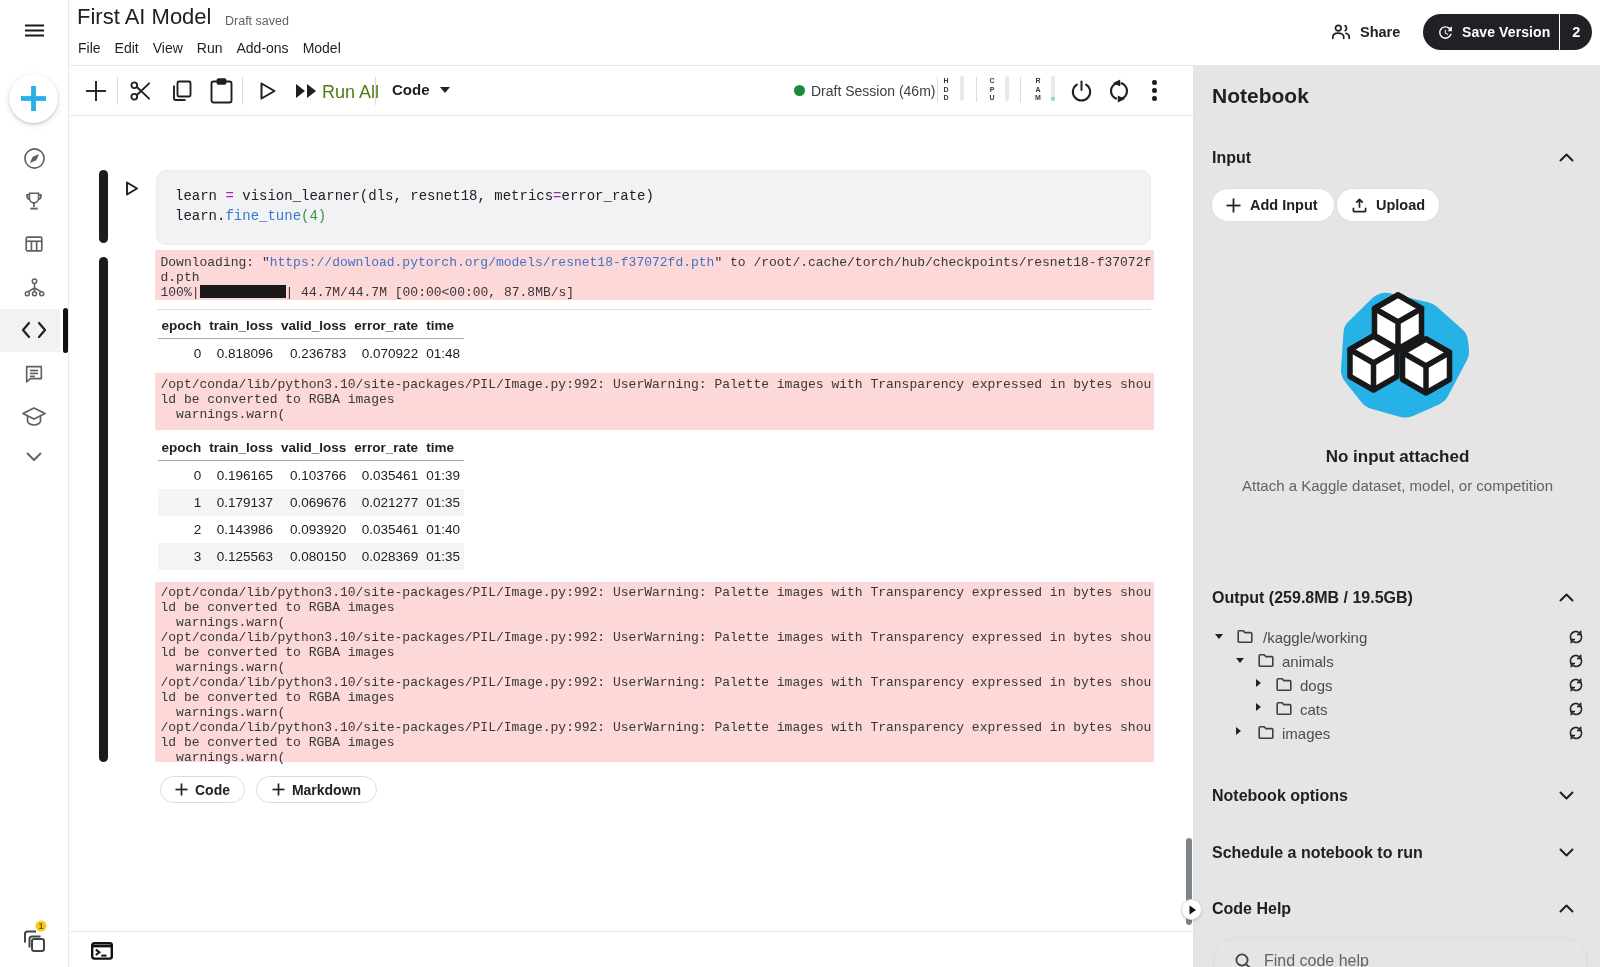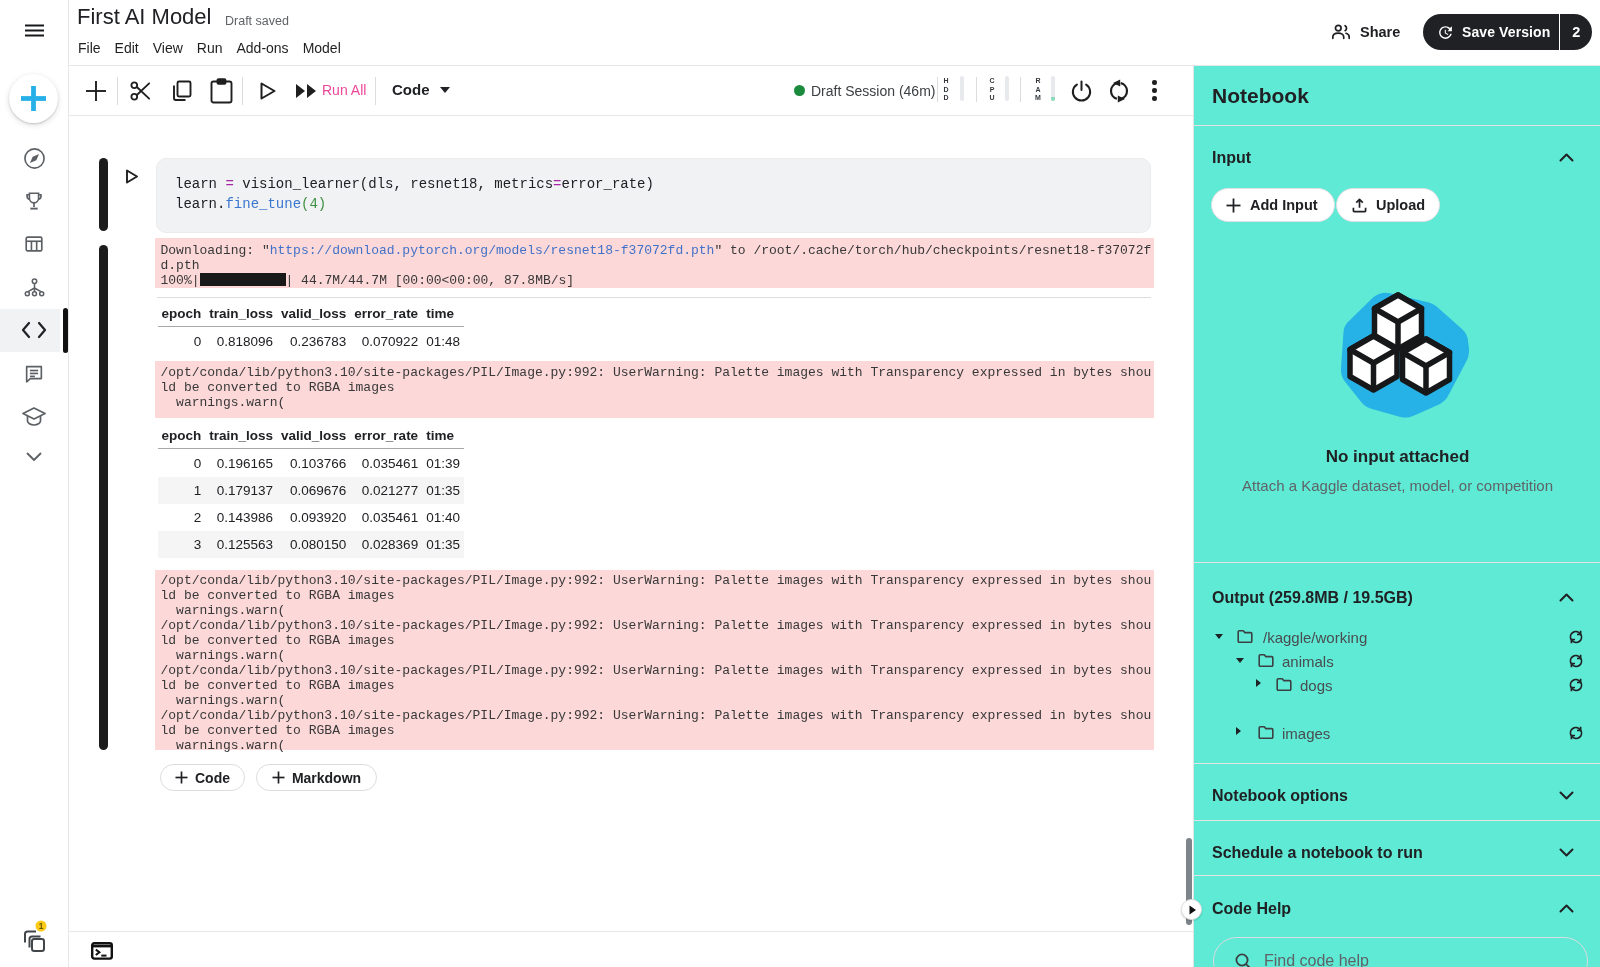--- a/index.html
+++ b/index.html
@@ -20,36 +20,36 @@
 #draftsaved{position:absolute;left:157px;top:14px;font-size:12.5px;color:#5f6368}
 #menus{position:absolute;left:10px;top:40px;font-size:14px;color:#1f1f1f}
 #menus span{margin-right:14px}
 
 #toolbar{position:absolute;left:68px;top:66px;width:1125px;height:50px;border-bottom:1px solid #e7e7e7}
 .tsep{position:absolute;top:11px;width:1px;height:28px;background:#dadce0}
 .gsep{position:absolute;top:11px;width:1px;height:25px;background:#dadce0}
 .gauge{position:absolute;top:10px;width:4px;height:25px;background:#e7e9ec;border-radius:2px}
 .glabel{position:absolute;top:11px;font-size:7px;font-weight:600;color:#33373b;line-height:8.7px;text-align:center;letter-spacing:0}
 
-#content{position:absolute;left:68px;top:116px;width:1125px;height:815px;overflow:hidden}
+#content{position:absolute;left:68px;top:128px;width:1125px;height:815px;overflow:hidden}
 .cellbar{position:absolute;left:31px;width:9px;border-radius:4.5px;background:#1c1c1c}
 #codebox{position:absolute;left:88px;top:42px;width:995px;height:75px;background:#f0f2f4;border:1px solid #e9ebed;border-radius:10px;
   font-family:"Liberation Mono",monospace;font-size:14px;line-height:20px;padding:15px 0 0 18px;white-space:pre}
 .pink{position:absolute;left:86.5px;width:999.5px;background:#fcd8d9;color:#383838;
   font-family:"Liberation Mono",monospace;font-size:13px;line-height:15px;white-space:pre;padding:5px 6px}
 .df{border-collapse:collapse;font-size:13.5px;color:#202124;position:absolute;table-layout:fixed}
 .df th{font-weight:700;padding:0 4px;text-align:left;height:24px;vertical-align:middle}
 .df td{padding:0 4px;text-align:right;height:27px;vertical-align:middle}
 .df tbody tr:first-child td{height:29px;padding-top:2px}
 .df thead tr{border-bottom:1px solid #a8a8a8}
 .df tr.odd{background:#f5f5f5}
 .addbtn{position:absolute;top:648px;height:27px;border:1px solid #dadce0;border-radius:14px;background:#fff;
   display:flex;align-items:center;justify-content:center;font-size:14px;font-weight:600;color:#202124}
 
-#sidebar{position:absolute;left:1193px;top:66px;width:407px;height:901px;background:#5eead4;border-left:1px solid #e3e3e3}
+#sidebar{position:absolute;left:1193px;top:66px;width:407px;height:901px;background:#e5e5e5;border-left:1px solid #e3e3e3}
 .sdiv{position:absolute;left:0;width:407px;height:1px;background:#e3e3e3}
 .shead{position:absolute;left:18px;font-size:16px;font-weight:700;color:#202124}
 .schev{position:absolute;left:365px}
 .pill{position:absolute;height:34px;border:1px solid #dcdfe3;border-radius:17px;background:#fff;
   display:flex;align-items:center;font-size:14.5px;font-weight:600;color:#202124}
 .treerow{position:absolute;left:0;width:407px;height:24px}
 .tlabel{position:absolute;top:4px;font-size:15px;color:#494c50}
 .sync{position:absolute;left:375px;top:5px}
 
 #footline{position:absolute;left:68px;top:931px;width:1125px;height:1px;background:#e7e7e7}
@@ -206,21 +206,21 @@
         </svg>
       </div>
   <div style="position:absolute;left:227px;top:17px">
         <svg width="22" height="16" viewBox="0 0 22 16">
           <g fill="#1f1f1f">
             <path d="M1 1 L10 8 L1 15 Z"></path>
             <path d="M12 1 L21 8 L12 15 Z"></path>
           </g>
         </svg>
       </div>
-  <div style="position:absolute;left:254px;top:16px;font-size:14px;color:#ec4899">Run All</div>
+  <div style="position:absolute;left:254px;top:16px;font-size:18px;color:#4d7c0f">Run All</div>
   <div class="tsep" style="left:307px"></div>
   <div style="position:absolute;left:324px;top:15px;font-size:15px;font-weight:700;color:#202124">Code</div>
   <div style="position:absolute;left:372px;top:21px">
         <svg width="10" height="6" viewBox="0 0 10 6">
           <path d="M0 0 L10 0 L5 6 Z" fill="#202124"></path>
         </svg>
       </div>
   <div style="position:absolute;left:726px;top:19px;width:11px;height:11px;border-radius:50%;background:#1a8a3d"></div>
   <div style="position:absolute;left:743px;top:17px;font-size:14px;color:#3c4043">Draft Session (46m)</div>
   <div class="gsep" style="left:869px"></div>
@@ -451,20 +451,35 @@
           <path d="M1.2 12.2 V 2.8 a1.1 1.1 0 0 1 1.1 -1.1 h3.9 l1.7 1.9 h5.8 a1.1 1.1 0 0 1 1.1 1.1 v7.5 a1.1 1.1 0 0 1 -1.1 1.1 h-11.4 a1.1 1.1 0 0 1 -1.1 -1.1 Z"></path>
         </svg>
     <div class="tlabel" style="left:106px">dogs</div>
     <svg class="sync" width="14" height="14" viewBox="0 0 14 14" fill="none" stroke="#202124" stroke-width="1.7">
           <path d="M2.2 9.6 A 5.3 5.3 0 0 1 10.9 3.6"></path>
           <path d="M11.8 4.4 A 5.3 5.3 0 0 1 3.1 10.4"></path>
           <path d="M11.6 0.8 V 4.5 H 8"></path>
           <path d="M2.4 13.2 V 9.5 H 6"></path>
         </svg>
   </div>
+  <div class="treerow" style="top:631px">
+    <svg style="position:absolute;left:62px;top:6px" width="5" height="8" viewBox="0 0 5 8">
+          <path d="M0 0 V8 L5 4 Z" fill="#202124"></path>
+        </svg>
+    <svg style="position:absolute;left:82px;top:4px" width="16" height="15" viewBox="0 0 16 15" fill="none" stroke="#3c4043" stroke-width="1.6" stroke-linejoin="round">
+          <path d="M1.2 12.2 V 2.8 a1.1 1.1 0 0 1 1.1 -1.1 h3.9 l1.7 1.9 h5.8 a1.1 1.1 0 0 1 1.1 1.1 v7.5 a1.1 1.1 0 0 1 -1.1 1.1 h-11.4 a1.1 1.1 0 0 1 -1.1 -1.1 Z"></path>
+        </svg>
+    <div class="tlabel" style="left:106px">cats</div>
+    <svg class="sync" width="14" height="14" viewBox="0 0 14 14" fill="none" stroke="#202124" stroke-width="1.7">
+          <path d="M2.2 9.6 A 5.3 5.3 0 0 1 10.9 3.6"></path>
+          <path d="M11.8 4.4 A 5.3 5.3 0 0 1 3.1 10.4"></path>
+          <path d="M11.6 0.8 V 4.5 H 8"></path>
+          <path d="M2.4 13.2 V 9.5 H 6"></path>
+        </svg>
+  </div>
   <div class="treerow" style="top:655px">
     <svg style="position:absolute;left:42px;top:6px" width="5" height="8" viewBox="0 0 5 8">
           <path d="M0 0 V8 L5 4 Z" fill="#202124"></path>
         </svg>
     <svg style="position:absolute;left:64px;top:4px" width="16" height="15" viewBox="0 0 16 15" fill="none" stroke="#3c4043" stroke-width="1.6" stroke-linejoin="round">
           <path d="M1.2 12.2 V 2.8 a1.1 1.1 0 0 1 1.1 -1.1 h3.9 l1.7 1.9 h5.8 a1.1 1.1 0 0 1 1.1 1.1 v7.5 a1.1 1.1 0 0 1 -1.1 1.1 h-11.4 a1.1 1.1 0 0 1 -1.1 -1.1 Z"></path>
         </svg>
     <div class="tlabel" style="left:88px">images</div>
     <svg class="sync" width="14" height="14" viewBox="0 0 14 14" fill="none" stroke="#202124" stroke-width="1.7">
           <path d="M2.2 9.6 A 5.3 5.3 0 0 1 10.9 3.6"></path>

